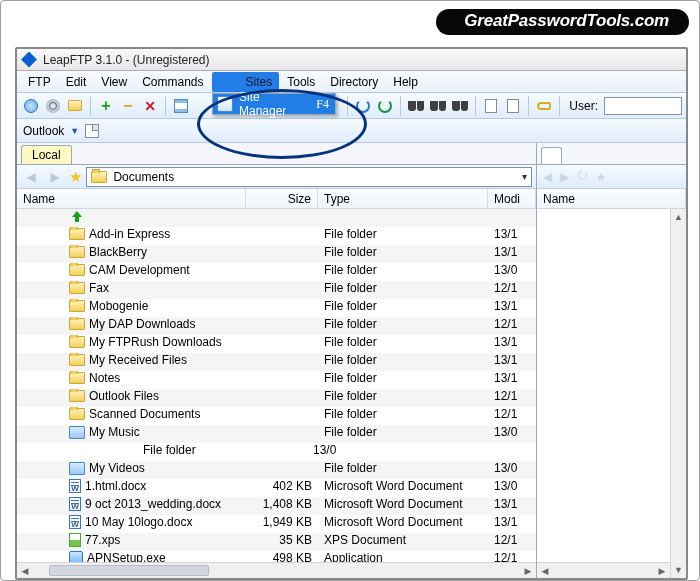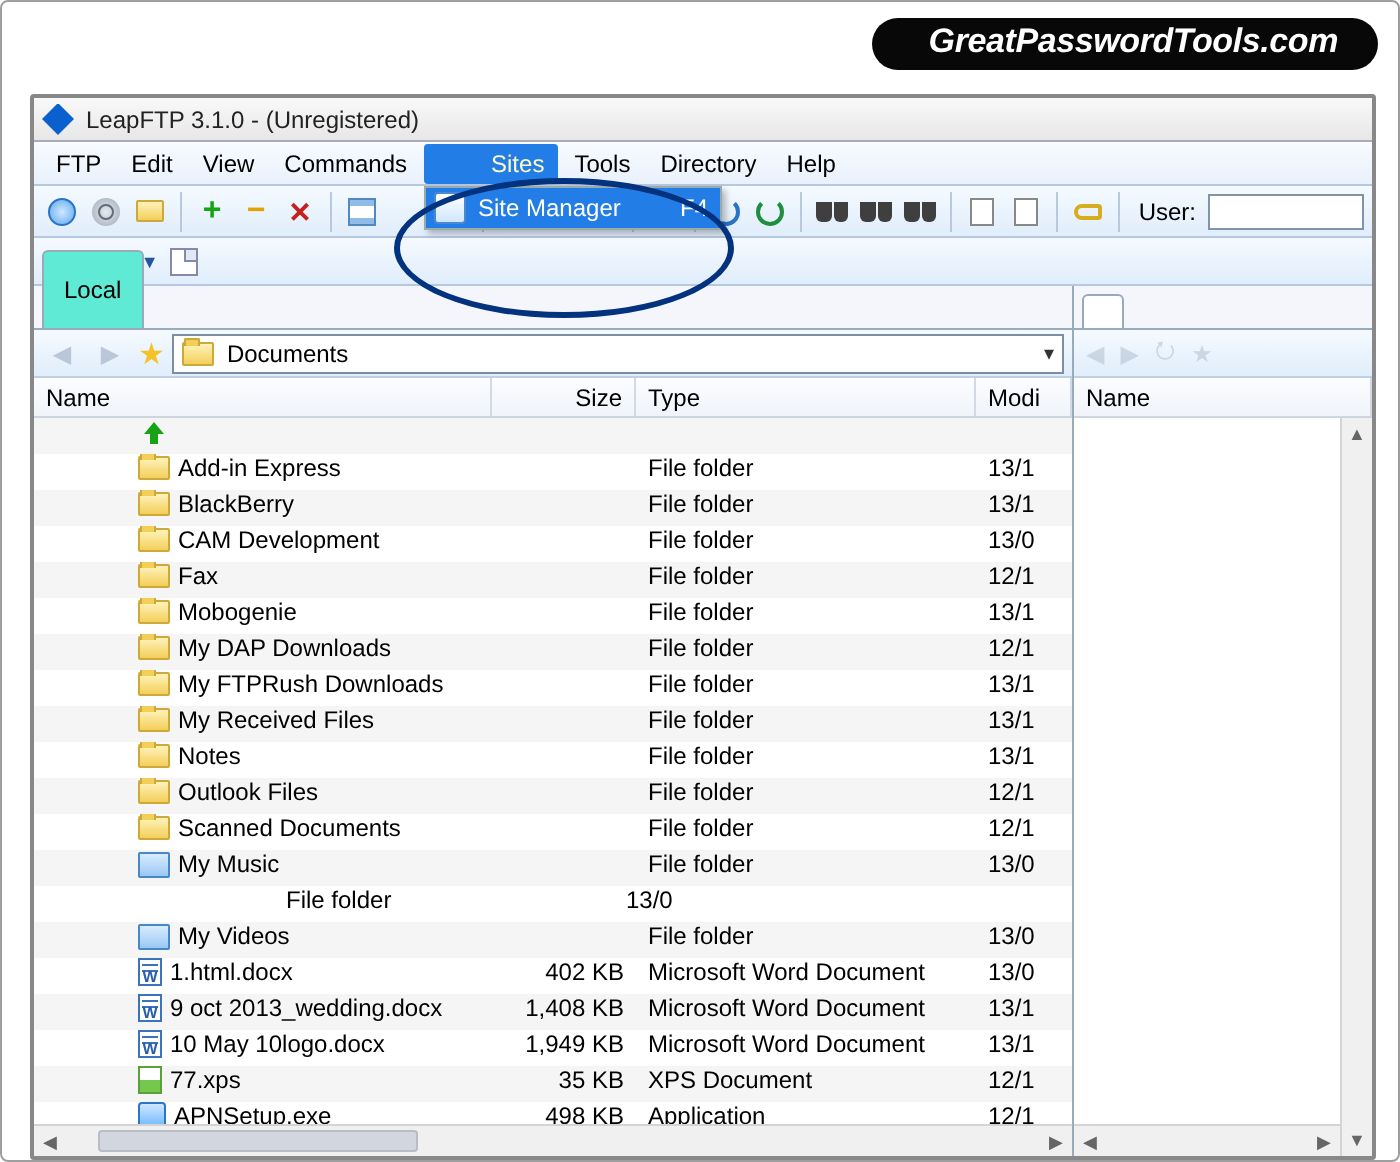--- a/index.html
+++ b/index.html
@@ -5,40 +5,40 @@
   * { box-sizing: border-box; margin: 0; padding: 0; }
   body { font-family: "Segoe UI", Tahoma, sans-serif; font-size: 12px; background: #fff; }
   .frame { width: 700px; height: 581px; border: 1px solid #9f9f9f; border-radius: 4px; margin: 0; position: relative; overflow: hidden; background: #fff; }
   .badge { position: absolute; top: 8px; right: 10px; background: #080808; color: #fff; font-size: 17px; font-style: italic; font-weight: 600; padding: 2px 20px 4px 28px; border-radius: 16px; letter-spacing: -0.2px; }
   .window { position: absolute; left: 14px; top: 46px; width: 673px; height: 533px; border: 2px solid #888; border-radius: 2px; overflow: hidden; background: #fff; }
   .titlebar { height: 22px; background: linear-gradient(#f9f9f9,#e7e7e7); border-bottom: 1px solid #aab; display: flex; align-items: center; padding-left: 4px; gap: 6px; }
   .titlebar .appicon { width:16px; height:16px; display:inline-block; background:#0a60cf; clip-path: polygon(50% 0,100% 50%,50% 100%,0 50%); }
   .titlebar .title { font-size: 12px; color: #222; }
   .menubar { height: 22px; background: linear-gradient(#f8fbff,#e9f1fb); border-bottom: 1px solid #b5c7e1; display: flex; align-items: center; padding: 0 4px; gap: 1px; font-size: 12px; position: relative; }
   .menubar .mitem { padding: 3px 7px; border-radius: 2px; cursor: default; }
-  .menubar .mitem.active { background: #227ee6; color: #fef9c3; padding-left: 34px; }
-  .dropdown { position:absolute; top:44px; left:195px; width:149px; background:#e5e5e5; border:1px solid #9aa; box-shadow:2px 2px 3px rgba(0,0,0,.25); z-index:30; }
+  .menubar .mitem.active { background: #227ee6; color: #0f172a; padding-left: 34px; }
+  .dropdown { position:absolute; top:44px; left:195px; width:124px; background:#e5e5e5; border:1px solid #9aa; box-shadow:2px 2px 3px rgba(0,0,0,.25); z-index:30; }
   .dropdown .ddrow { display:flex; align-items:center; height:20px; background:#227ee6; color:#fff; font-size:12px; padding:0 6px 0 4px; gap:6px; }
   .dropdown .ddicon { width:16px; height:16px; background:linear-gradient(#fff,#cfe6ff); border:1px solid #4a88d0; border-radius:2px; box-shadow: inset 0 6px 0 -4px #fff; }
   .dropdown .ddtext { flex:1; }
-  .dropdown .ddkey { font-size:12px; }
+  .dropdown .ddkey { font-size:12px;font-family:Liberation Serif, serif; }
   .toolbar { height: 26px; background: linear-gradient(#f5faff,#e0edfb); border-bottom: 1px solid #b5c7e1; display:flex; align-items:center; padding:0 4px; gap:2px; position:relative; }
   .toolbar .sep { width:1px; height:20px; background:#b9c8da; margin:0 3px; }
   .tbtn { width:20px; height:20px; border-radius:2px; display:flex; align-items:center; justify-content:center; }
   .usrlabel{ font-size:12px; margin-left:4px; }
   .usrinput{ width:78px; height:18px; border:1px solid #7f93ac; background:#fff; margin-left:4px; }
   .addrbar{ height:24px; background:linear-gradient(#f5faff,#e0edfb); border-bottom:1px solid #b5c7e1; display:flex; align-items:center; padding:0 6px; gap:6px; font-size:12px; }
   .addrbar .tri{ font-size:9px; color:#2554a0; }
   .addrbar .paper{ width:14px; height:14px; background:#fff; border:1px solid #88a; position:relative; }
   .addrbar .paper::before{content:"";position:absolute;right:0;top:0;width:5px;height:5px;background:#e0e8f4;border-left:1px solid #88a;border-bottom:1px solid #88a;}
   .split{ display:flex; height:calc(100% - 22px - 22px - 26px - 24px); }
   .leftpane{ width:520px; display:flex; flex-direction:column; border-right:1px solid #9ab; }
   .rightpane{ flex:1; display:flex; flex-direction:column; }
   .tabs{ height:22px; background:#f4f6fb; border-bottom:1px solid #9ab; display:flex; align-items:flex-end; padding-left:4px; }
-  .tab{ background:#5eead4; border:1px solid #9ab; border-bottom:none; border-radius:3px 3px 0 0; padding:12px 10px; font-size:12px; }
+  .tab{ background:#fef9c3; border:1px solid #9ab; border-bottom:none; border-radius:3px 3px 0 0; padding:2px 10px; font-size:12px; }
   .navbar{ height:24px; background:linear-gradient(#f5faff,#e0edfb); border-bottom:1px solid #c1cfe2; display:flex; align-items:center; padding:0 4px; gap:4px; }
   .navbar .combo{ flex:1; height:20px; border:1px solid #7b8ea7; background:#fff; display:flex; align-items:center; padding:0 4px; gap:6px; }
   .navbar .combo .foldicon{ width:16px; height:12px; background:linear-gradient(#fff3bb,#f3cf5a); border:1px solid #cda93a; border-radius:1px; position:relative; }
   .navbar .combo .foldicon::before{content:"";position:absolute;left:0;top:-3px;width:6px;height:3px;background:#f3cf5a;border:1px solid #cda93a;border-bottom:none;border-radius:1px 1px 0 0;}
   .navbar .combo .drp{ width:14px; text-align:right; color:#333; font-size:10px;}
   .navbar .nstar{ color:#f5c227; font-size:15px; }
   .navbar .arrow-disabled{ color:#b9c7d8; }
   .listing{ flex:1; overflow:hidden; display:flex; flex-direction:column; background:#fff; }
   .colhead{ height:20px; display:flex; border-bottom:1px solid #cfd5df; background:linear-gradient(#fbfdff,#f0f3f9); font-size:12px; }
   .colhead .col{ border-right:1px solid #d3d9e3; display:flex; align-items:center; padding:0 6px; }

